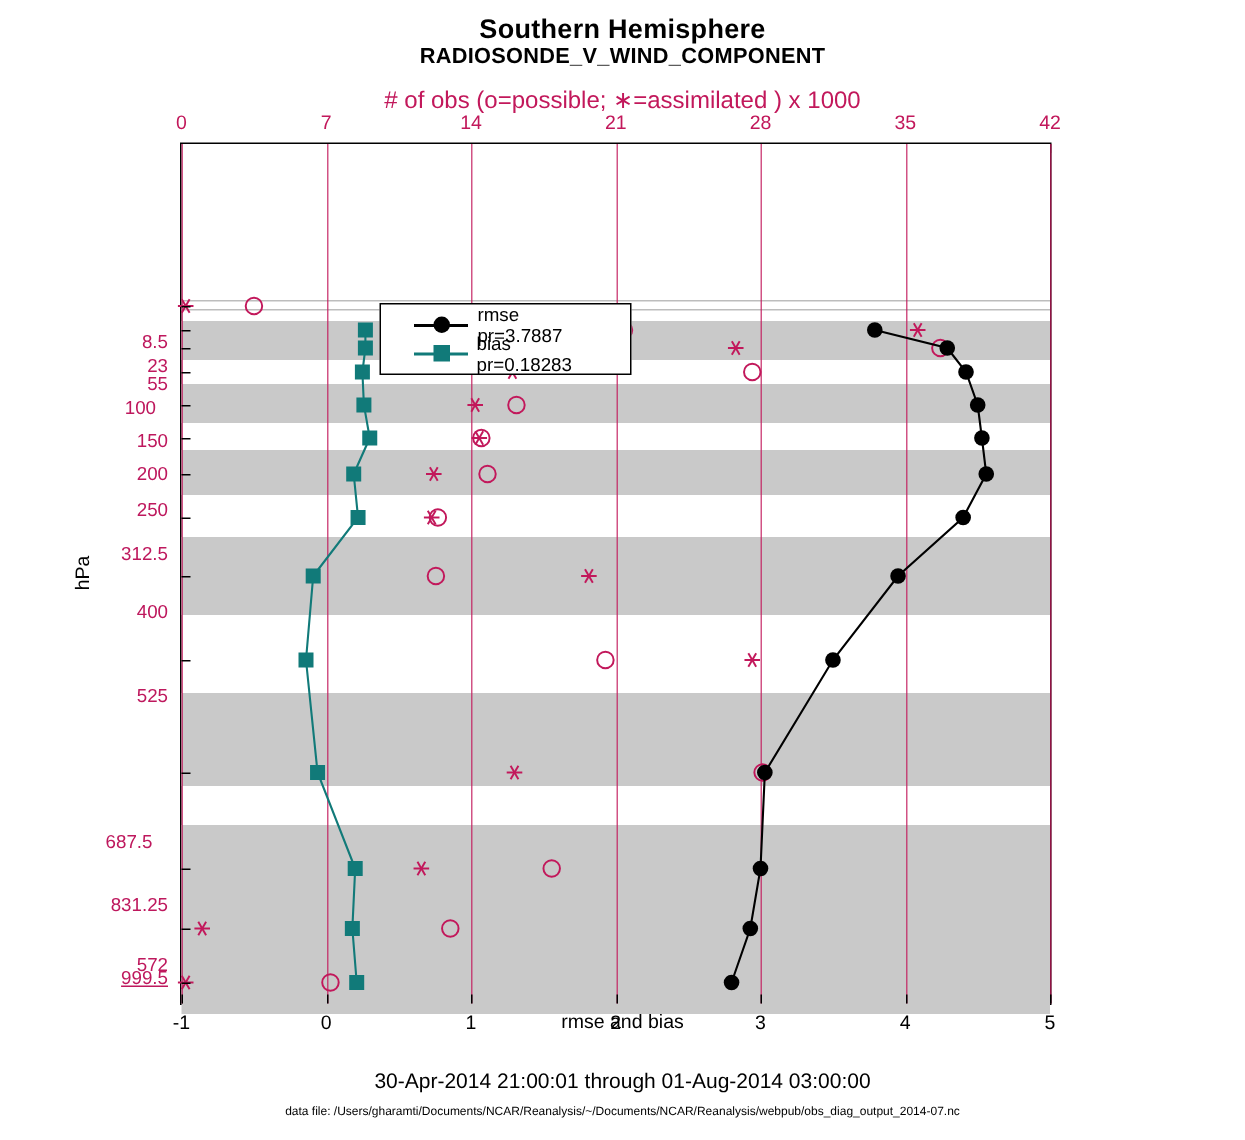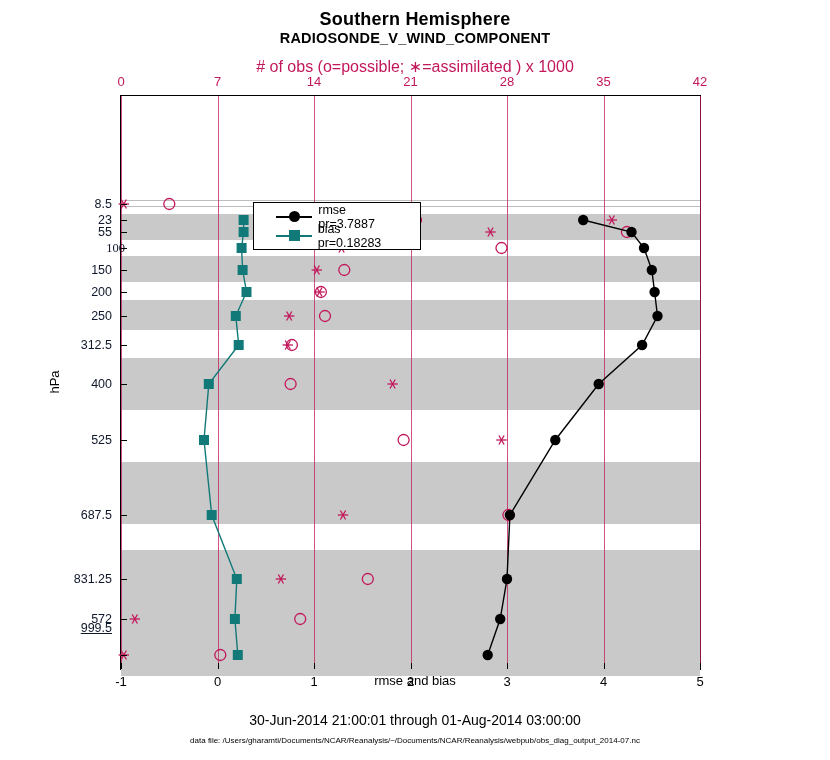--- a/index.html
+++ b/index.html
@@ -29,21 +29,21 @@
     position:absolute;left:120px;top:95px;width:581px;height:575px;
     border:1px solid #000;background:#ffffff;
     box-sizing:border-box;
   }
   .band{position:absolute;left:0;width:100%;background:#c9c9c9;}
   .thinline{position:absolute;left:0;width:100%;height:1px;background:#bdbdbd;}
   .vgrid{position:absolute;top:0;bottom:0;width:1px;background:#c2185b;opacity:.75;}
 
   .xtick-bottom{position:absolute;font-size:13px;color:#000;transform:translateX(-50%);}
   .xtick-top{position:absolute;font-size:13px;color:#c2185b;transform:translateX(-50%);}
-  .ytick{position:absolute;font-size:12.5px;color:#0f172a;text-align:right;transform:translateY(-50%);}
+  .ytick{position:absolute;font-size:12.5px;color:#be185d;text-align:right;transform:translateY(-50%);margin-top:24px;}
 
   .xlabel{
     position:absolute;left:0;top:673px;width:830px;text-align:center;font-size:13px;
   }
   .ylabel{
     position:absolute;left:47px;top:382px;font-size:13px;
     transform:rotate(-90deg) translate(-50%,0);transform-origin:left top;
     white-space:nowrap;
   }
   .footer1{
@@ -261,42 +261,42 @@
       <div class="xtick-bottom" style="left: 700px; top: 674px;">5</div>
       <div style="position: absolute; left: 700px; top: 663px; width: 1px; height: 6px; background: rgb(0, 0, 0);"></div>
     </div>
   <div id="yaxis">
       <div class="ytick" style="left: 60px; width: 52px; top: 204px;">8.5</div>
       <div style="position: absolute; left: 121px; top: 204px; width: 6px; height: 1px; background: rgb(0, 0, 0);"></div>
       <div class="ytick" style="left: 60px; width: 52px; top: 220px;">23</div>
       <div style="position: absolute; left: 121px; top: 220px; width: 6px; height: 1px; background: rgb(0, 0, 0);"></div>
       <div class="ytick" style="left: 60px; width: 52px; top: 232px;">55</div>
       <div style="position: absolute; left: 121px; top: 232px; width: 6px; height: 1px; background: rgb(0, 0, 0);"></div>
-      <div class="ytick" style="left: 73px; width: 52px; top: 248px; font-family: Liberation Serif, serif;">100</div>
+      <div class="ytick" style="left: 52px; width: 52px; top: 248px;">100</div>
       <div style="position: absolute; left: 121px; top: 248px; width: 6px; height: 1px; background: rgb(0, 0, 0);"></div>
       <div class="ytick" style="left: 60px; width: 52px; top: 270px;">150</div>
       <div style="position: absolute; left: 121px; top: 270px; width: 6px; height: 1px; background: rgb(0, 0, 0);"></div>
       <div class="ytick" style="left: 60px; width: 52px; top: 292px;">200</div>
       <div style="position: absolute; left: 121px; top: 292px; width: 6px; height: 1px; background: rgb(0, 0, 0);"></div>
       <div class="ytick" style="left: 60px; width: 52px; top: 316px;">250</div>
       <div style="position: absolute; left: 121px; top: 316px; width: 6px; height: 1px; background: rgb(0, 0, 0);"></div>
       <div class="ytick" style="left: 60px; width: 52px; top: 345px;">312.5</div>
       <div style="position: absolute; left: 121px; top: 345px; width: 6px; height: 1px; background: rgb(0, 0, 0);"></div>
       <div class="ytick" style="left: 60px; width: 52px; top: 384px;">400</div>
       <div style="position: absolute; left: 121px; top: 384px; width: 6px; height: 1px; background: rgb(0, 0, 0);"></div>
       <div class="ytick" style="left: 60px; width: 52px; top: 440px;">525</div>
       <div style="position: absolute; left: 121px; top: 440px; width: 6px; height: 1px; background: rgb(0, 0, 0);"></div>
-      <div class="ytick" style="left: 60px; width: 52px; top: 515px;">687.5</div>
+      <div class="ytick" style="left: 60px; width: 52px; top: 537px; text-align: center;">687.5</div>
       <div style="position: absolute; left: 121px; top: 515px; width: 6px; height: 1px; background: rgb(0, 0, 0);"></div>
       <div class="ytick" style="left: 60px; width: 52px; top: 579px;">831.25</div>
       <div style="position: absolute; left: 121px; top: 579px; width: 6px; height: 1px; background: rgb(0, 0, 0);"></div>
       <div class="ytick" style="left: 60px; width: 52px; top: 619px;">572</div>
       <div style="position: absolute; left: 121px; top: 619px; width: 6px; height: 1px; background: rgb(0, 0, 0);"></div>
       <div class="ytick" style="left: 60px; width: 52px; top: 628px; text-decoration: underline;">999.5</div>
       <div style="position: absolute; left: 121px; top: 655px; width: 6px; height: 1px; background: rgb(0, 0, 0);"></div>
     </div>
 
   <div class="xlabel">rmse and bias</div>
   <div class="ylabel">hPa</div>
 
-  <div class="footer1">30-Jun-2014 21:00:01 through 01-Aug-2014 03:00:00</div>
+  <div class="footer1">30-Apr-2014 21:00:01 through 01-Aug-2014 03:00:00</div>
   <div class="footer2">data file: /Users/gharamti/Documents/NCAR/Reanalysis/~/Documents/NCAR/Reanalysis/webpub/obs_diag_output_2014-07.nc</div>
 </div>
 
 </body></html>

